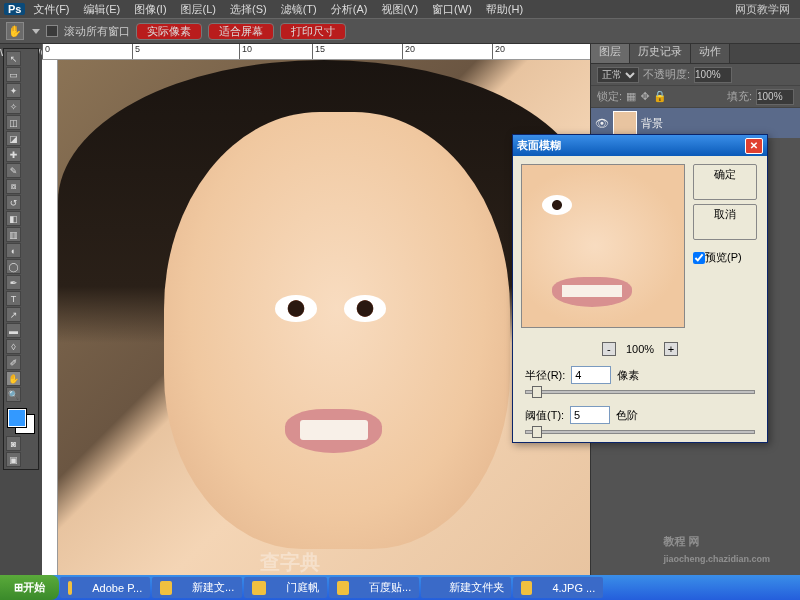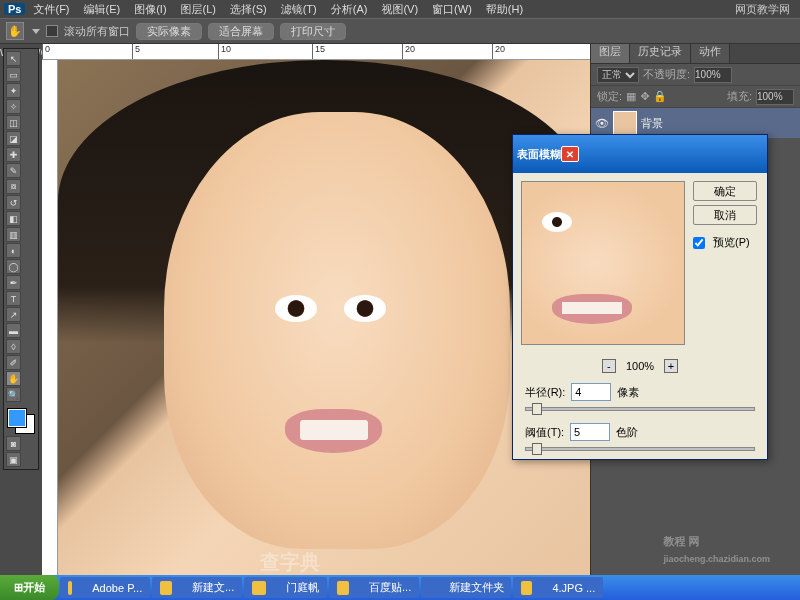--- a/index.html
+++ b/index.html
@@ -6,21 +6,21 @@
 body{width:800px;height:600px;overflow:hidden;background:#4a4a4a;position:relative}
 .menubar{height:18px;background:#464646;color:#ddd;display:flex;align-items:center;padding:0 4px;gap:2px}
 .menubar span{padding:1px 6px;cursor:default}
 .menubar .ps{background:#0a4a7a;color:#fff;font-weight:bold;padding:0 4px;border-radius:2px}
 .menubar .brand{margin-left:auto;color:#ccc;font-family:Arial}
 .optbar{height:26px;background:#535353;display:flex;align-items:center;padding:0 6px;gap:6px;border-top:1px solid #666;border-bottom:1px solid #333}
 .hand-ico{width:18px;height:18px;background:#6b6b6b;border:1px solid #888;display:flex;align-items:center;justify-content:center;color:#eee}
 .tri{width:0;height:0;border-left:4px solid transparent;border-right:4px solid transparent;border-top:5px solid #bbb;margin-left:2px}
 .chk{width:12px;height:12px;border:1px solid #888;background:#3a3a3a}
 .optlbl{color:#ccc}
-.optbtn{padding:0 10px;background:#737373;border:1px solid #777;color:#ddd;border-radius:4px}
+.optbtn{padding:0 10px;background:#b91c1c;border:1px solid #777;color:#ddd;border-radius:4px}
 .ruler-h{position:absolute;left:42px;top:44px;right:210px;height:16px;background:#fff;border-bottom:1px solid #999;overflow:hidden}
 .ruler-h .tick{position:absolute;top:0;height:16px;border-left:1px solid #666;font-size:9px;color:#333;padding-left:2px}
 .ruler-v{position:absolute;left:42px;top:60px;width:16px;bottom:25px;background:#fff;border-right:1px solid #999}
 .toolbox{position:absolute;left:3px;top:48px;width:36px;background:#535353;border:1px solid #222;padding:2px;display:flex;flex-wrap:wrap;gap:1px}
 .tool{width:15px;height:15px;background:#6a6a6a;border:1px solid #444;display:flex;align-items:center;justify-content:center;color:#ddd;font-size:9px;cursor:pointer}
 .tool.sel{background:#8a8a8a}
 .swatch{width:32px;height:28px;position:relative;margin-top:4px}
 .swatch .fg{position:absolute;width:18px;height:18px;background:#3399ff;border:1px solid #fff;outline:1px solid #000;left:2px;top:2px}
 .swatch .bg{position:absolute;width:18px;height:18px;background:#fff;border:1px solid #fff;outline:1px solid #000;right:2px;bottom:2px}
 .canvas{position:absolute;left:58px;top:60px;right:210px;bottom:25px;overflow:hidden;background:#3a3a3a}
@@ -33,30 +33,30 @@
 .teeth{position:absolute;left:15%;top:25%;width:70%;height:45%;background:#f8f0e8;border-radius:3px}
 .panels{position:absolute;right:0;top:44px;width:210px;bottom:25px;background:#535353;border-left:1px solid #333}
 .ptabs{height:20px;display:flex;background:#464646;border-bottom:1px solid #333}
 .ptab{padding:0 8px;color:#ccc;background:#535353;border-right:1px solid #333}
 .ptab.act{background:#6a6a6a}
 .prow{height:22px;display:flex;align-items:center;padding:0 6px;gap:4px;color:#aaa;border-bottom:1px solid #444}
 .prow select,.prow input{background:#3a3a3a;border:1px solid #666;color:#ccc;font-size:10px;height:16px}
 .layer-row{height:30px;display:flex;align-items:center;padding:0 4px;gap:4px;background:#5a6a8a;color:#eee}
 .layer-thumb{width:24px;height:24px;background:#e8c4a0;border:1px solid #fff}
 .dialog{position:absolute;left:512px;top:134px;width:256px;background:#ece9d8;border:1px solid #0a246a;box-shadow:2px 2px 8px rgba(0,0,0,.4)}
-.dlg-title{height:38px;background:linear-gradient(180deg,#3a8ee8 0%,#0a5ab8 100%);color:#fff;display:flex;align-items:center;padding:0 4px;justify-content:flex-start;font-weight:bold}
+.dlg-title{height:21px;background:linear-gradient(180deg,#3a8ee8 0%,#0a5ab8 100%);color:#fff;display:flex;align-items:center;padding:0 4px;justify-content:space-between;font-weight:bold}
 .dlg-close{width:18px;height:16px;background:#e04030;color:#fff;display:flex;align-items:center;justify-content:center;border:1px solid #fff;border-radius:2px;font-size:10px}
 .dlg-body{padding:8px;display:flex;gap:8px}
 .preview{width:164px;height:164px;border:1px solid #888;background:radial-gradient(ellipse at 45% 50%,#f8dcc0 0%,#f0c8a0 70%);position:relative;overflow:hidden}
 .preview .peye{position:absolute;width:30px;height:20px;background:radial-gradient(circle,#2a1810 25%,#fff 30%);border-radius:50%;left:20px;top:30px}
 .preview .pmouth{position:absolute;left:30px;bottom:20px;width:80px;height:30px;background:#d89090;border-radius:40% 40% 50% 50%}
 .preview .pteeth{position:absolute;left:10px;top:8px;width:60px;height:12px;background:#f8f0e8}
 .dlg-btns{display:flex;flex-direction:column;gap:4px;width:64px}
-.dlg-btn{height:20px;border:1px solid #888;background:#ece9d8;text-align:center;line-height:18px;border-radius:2px}
-.dlg-chk{display:flex;align-items:center;gap:8px;margin-top:6px}
+.dlg-btn{height:36px;border:1px solid #888;background:#ece9d8;text-align:center;line-height:18px;border-radius:2px}
+.dlg-chk{display:flex;align-items:center;gap:0;margin-top:6px}
 .dlg-chk input{width:12px;height:12px}
 .zoomrow{display:flex;align-items:center;justify-content:center;gap:10px;padding:6px}
 .zoombtn{width:14px;height:14px;border:1px solid #666;background:#ddd;text-align:center;line-height:12px}
 .param{padding:4px 12px;display:flex;align-items:center;gap:6px}
 .param input{width:40px;height:18px;border:1px solid #7a9ac0;text-align:left;padding:0 3px}
 .slider{margin:2px 12px 8px;height:4px;background:#c0c0c0;position:relative;border:1px solid #888}
 .slider .thumb{position:absolute;width:10px;height:12px;background:#ece9d8;border:1px solid #666;top:-5px;left:6px}
 .taskbar{position:absolute;left:0;right:0;bottom:0;height:25px;background:linear-gradient(180deg,#3a8ee8 0%,#245edc 100%);display:flex;align-items:center}
 .start{height:25px;padding:0 14px;background:linear-gradient(180deg,#5aaa3a 0%,#3a8a2a 100%);color:#fff;font-weight:bold;display:flex;align-items:center;border-radius:0 8px 8px 0}
 .tbtn{height:21px;margin:0 1px;padding:0 8px;background:#3a6ac8;color:#fff;display:flex;align-items:center;gap:20px;border-radius:2px;max-width:90px;overflow:hidden;white-space:nowrap}
@@ -92,21 +92,21 @@
   <span class="optbtn">实际像素</span>
   <span class="optbtn">适合屏幕</span>
   <span class="optbtn">打印尺寸</span>
 </div>
 
 <div class="wm1">www.webjx.com</div>
 
 <div class="ruler-h">
   <div class="tick" style="left:0">0</div>
   <div class="tick" style="left:90px">5</div>
-  <div class="tick" style="left:176px">10</div>
+  <div class="tick" style="left:197px">10</div>
   <div class="tick" style="left:270px">15</div>
   <div class="tick" style="left:360px">20</div>
   <div class="tick" style="left:450px">20</div>
 </div>
 <div class="ruler-v"></div>
 
 <div class="toolbox">
   <div class="tool">↖</div>
   <div class="tool">▭</div>
   <div class="tool">✦</div>

